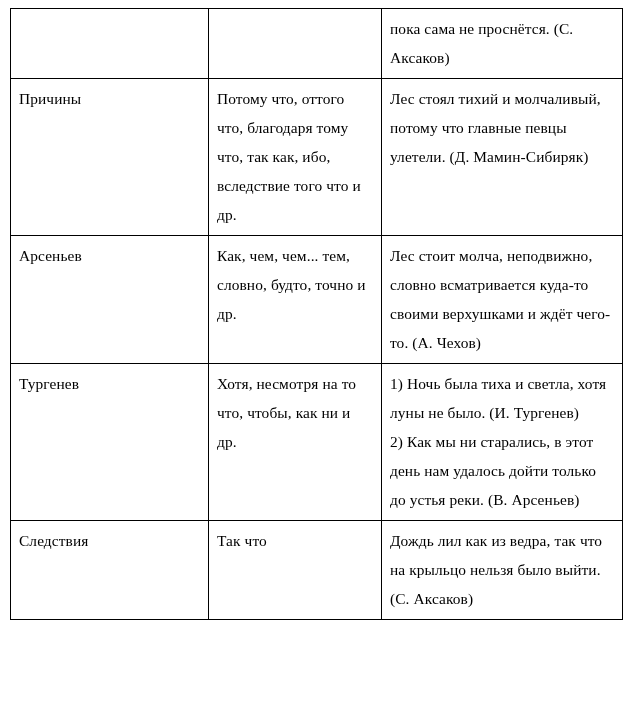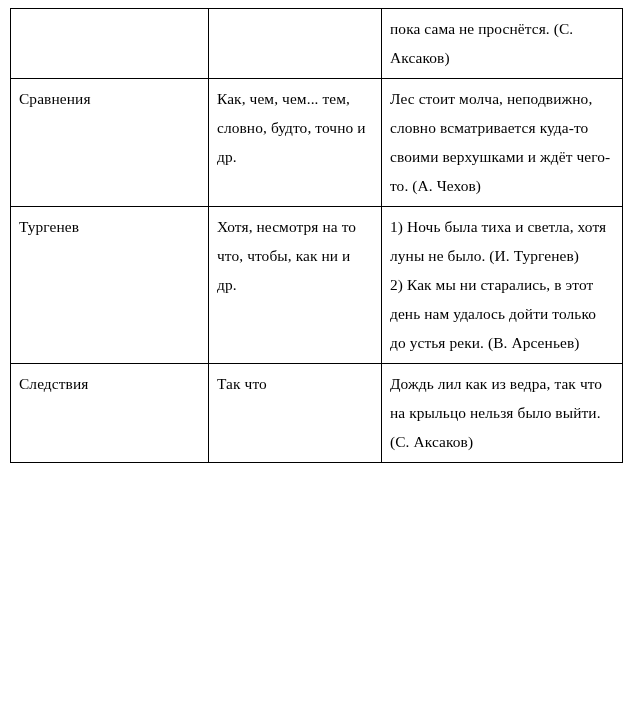--- a/index.html
+++ b/index.html
@@ -70,25 +70,36 @@
           </td>
         <td class="cell-empty">
             <span class="cell-text"></span>
           </td>
         <td>
             <span class="cell-text">пока сама не проснётся. (С. Аксаков)</span>
           </td>
       </tr>
 
 
+      <tr>
+        <td>
+            <span class="cell-text">Причины</span>
+          </td>
+        <td>
+            <span class="cell-text">Потому что, оттого что, благодаря тому что, так как, ибо, вследствие того что и др.</span>
+          </td>
+        <td>
+            <span class="cell-text">Лес стоял тихий и молчаливый, потому что главные певцы улетели. (Д. Мамин-Сибиряк)</span>
+          </td>
+      </tr>
 
 
       <tr>
         <td>
-            <span class="cell-text">Сравнения</span>
+            <span class="cell-text">Арсеньев</span>
           </td>
         <td>
             <span class="cell-text">Как, чем, чем... тем, словно, будто, точно и др.</span>
           </td>
         <td>
             <span class="cell-text">Лес стоит молча, неподвижно, словно всматривается куда-то своими верхушками и ждёт чего-то. (А. Чехов)</span>
           </td>
       </tr>
 
       <tr>

